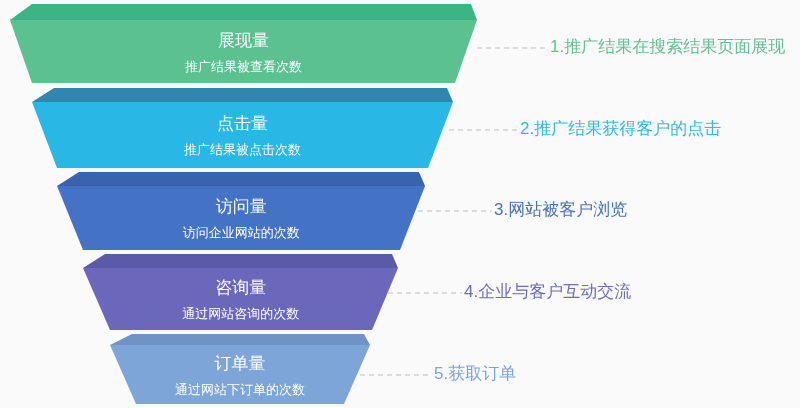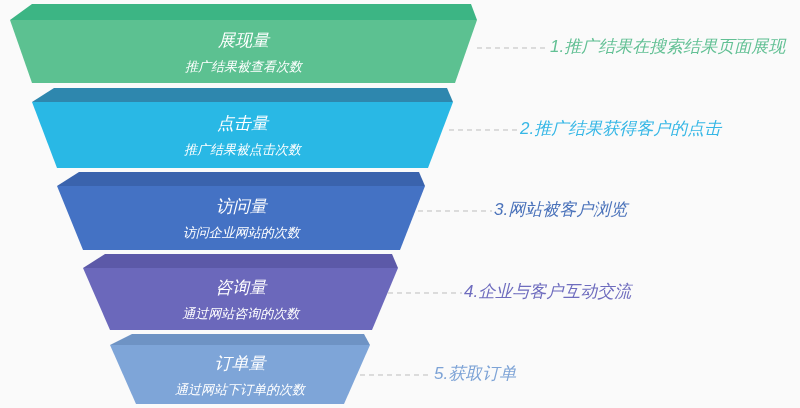--- a/index.html
+++ b/index.html
@@ -13,21 +13,20 @@
     overflow: hidden;
     font-family: "Liberation Sans", "DejaVu Sans", sans-serif;
     position: relative;
   }
   #funnel-root {
     position: absolute;
     left: 0;
     top: 0;
     width: 800px;
     height: 408px;
-    font-style: italic;
   }
   svg.funnel-svg {
     position: absolute;
     left: 0;
     top: 0;
     width: 800px;
     height: 408px;
     display: block;
   }
   .stage-title {

